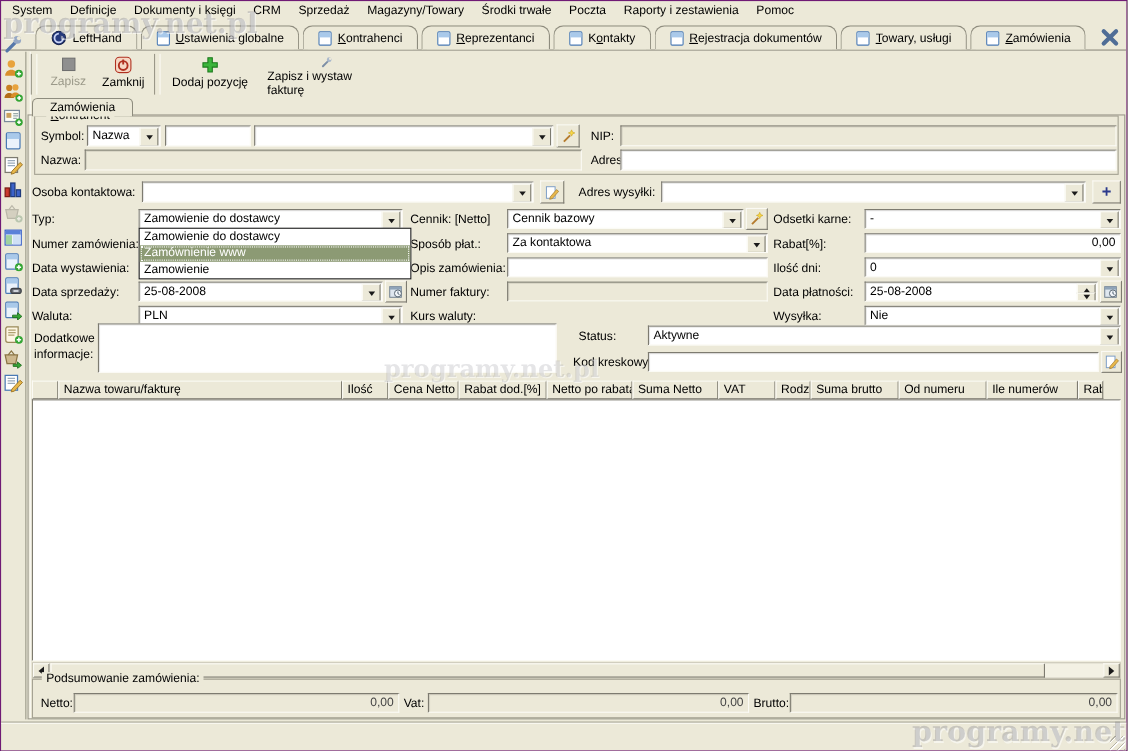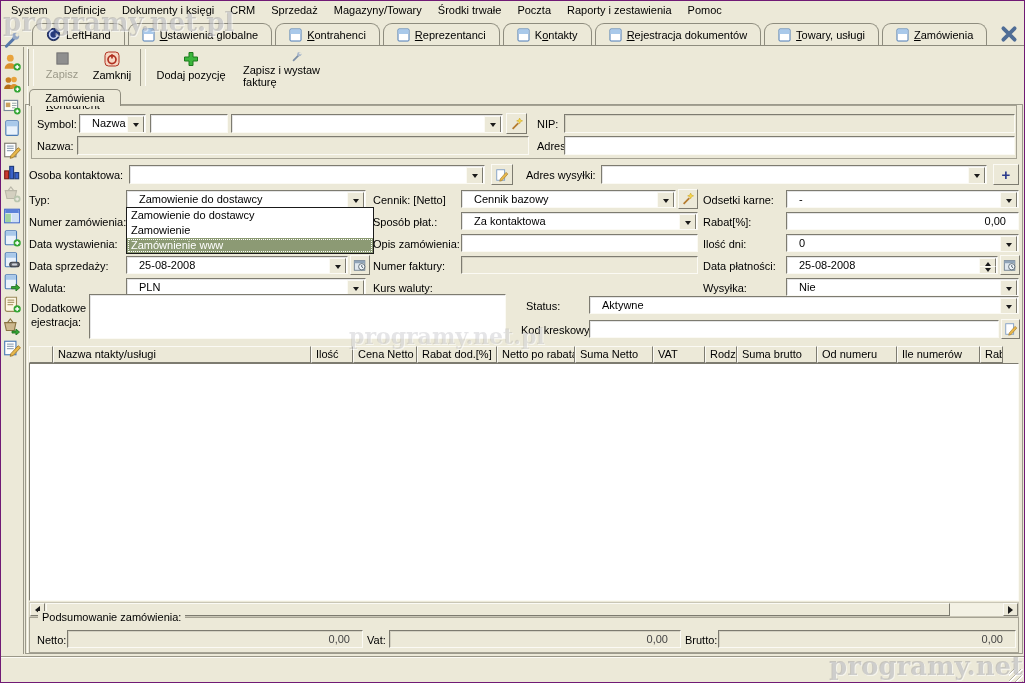--- a/index.html
+++ b/index.html
@@ -3,21 +3,21 @@
 <meta charset="utf-8">
 <style>
   html,body{margin:0;padding:0;background:#6b6b6b;}
   .win{position:relative;width:1025px;height:683px;background:#ece9d8;
        font-family:"Liberation Sans",sans-serif;font-size:11px;color:#000;
        overflow:hidden;border:1px solid #701a75;box-sizing:border-box;}
   .lbl{position:absolute;white-space:nowrap;line-height:13px;}
   .inp{position:absolute;background:#fff;border:1px solid;
        border-color:#7d7b70 #fbfaf4 #fbfaf4 #7d7b70;
        box-shadow:inset 1px 1px 0 rgba(0,0,0,.10);
-       padding:2px 12px;box-sizing:border-box;white-space:nowrap;overflow:hidden;}
+       padding:2px 4px;box-sizing:border-box;white-space:nowrap;overflow:hidden;}
   .inp.dis{background:#ece9d8;color:#444;}
   .right{text-align:right;}
   .red{color:#cc0000;}
   .gray{color:#8a887c;}
   .combo{padding-right:18px;}
   .cbtn{position:absolute;top:1px;right:1px;width:15px;height:calc(100% - 2px);
         background:#ece9d8;border:1px solid;border-color:#fbfaf4 #7d7b70 #7d7b70 #fbfaf4;
         display:flex;align-items:center;justify-content:center;}
   .arr{width:0;height:0;border:3px solid transparent;border-top:4px solid #1a1a1a;margin-top:4px;}
   .arrl{width:0;height:0;border:4px solid transparent;border-right:5px solid #1a1a1a;margin-left:-4px;}
@@ -432,46 +432,46 @@
   <span class="lbl" style="left:702px;top:281px">Wysyłka:</span>
   <div class="inp combo" style="left:785px;top:277px;width:233px;height:18px">
     <span>Nie</span>
     <span class="cbtn">
         <i class="arr"></i>
       </span>
   </div>
 
   <div class="ddl">
     <div class="ddi">Zamowienie do dostawcy</div>
+    <div class="ddi sel">Zamównienie www</div>
     <div class="ddi">Zamowienie</div>
-    <div class="ddi sel">Zamównienie www</div>
   </div>
 
   <span class="lbl" style="left:30px;top:301px">Dodatkowe</span>
-  <span class="lbl" style="left:30px;top:315px">ejestracja:</span>
+  <span class="lbl" style="left:30px;top:315px">informacje:</span>
   <div class="inp" style="left:88px;top:293px;width:417px;height:45px"><span></span></div>
   <span class="lbl" style="left:525px;top:299px">Status:</span>
   <div class="inp combo" style="left:588px;top:295px;width:430px;height:18px">
     <span>Aktywne</span>
     <span class="cbtn">
         <i class="arr"></i>
       </span>
   </div>
   <span class="lbl" style="left:520px;top:323px">Kod kreskowy:</span>
   <div class="inp" style="left:588px;top:319px;width:410px;height:18px"><span></span></div>
   <div class="btn" style="left:1000px;top:318px;width:19px;height:20px">
     <svg width="14" height="14" viewBox="0 0 16 16">
         <rect x="2" y="2" width="9" height="12" fill="#fff" stroke="#7a9cc6"></rect>
         <path d="M6 12.5l6.5-7.5 2.2 1.8-6.5 7.5-2.8.8z" fill="#e8b84b" stroke="#a0782a" stroke-width=".7"></path>
       </svg>
   </div>
 
   <div class="thead">
     <div class="th" style="width:24px"></div>
-    <div class="th" style="width:258px">Nazwa ntakty/usługi</div>
+    <div class="th" style="width:258px">Nazwa towaru/fakturę</div>
     <div class="th" style="width:42px">Ilość</div>
     <div class="th" style="width:64px">Cena Netto</div>
     <div class="th" style="width:80px">Rabat dod.[%]</div>
     <div class="th" style="width:78px">Netto po rabata</div>
     <div class="th" style="width:78px">Suma Netto</div>
     <div class="th" style="width:52px">VAT</div>
     <div class="th" style="width:32px">Rodz</div>
     <div class="th" style="width:80px">Suma brutto</div>
     <div class="th" style="width:80px">Od numeru</div>
     <div class="th" style="width:83px">Ile numerów</div>

